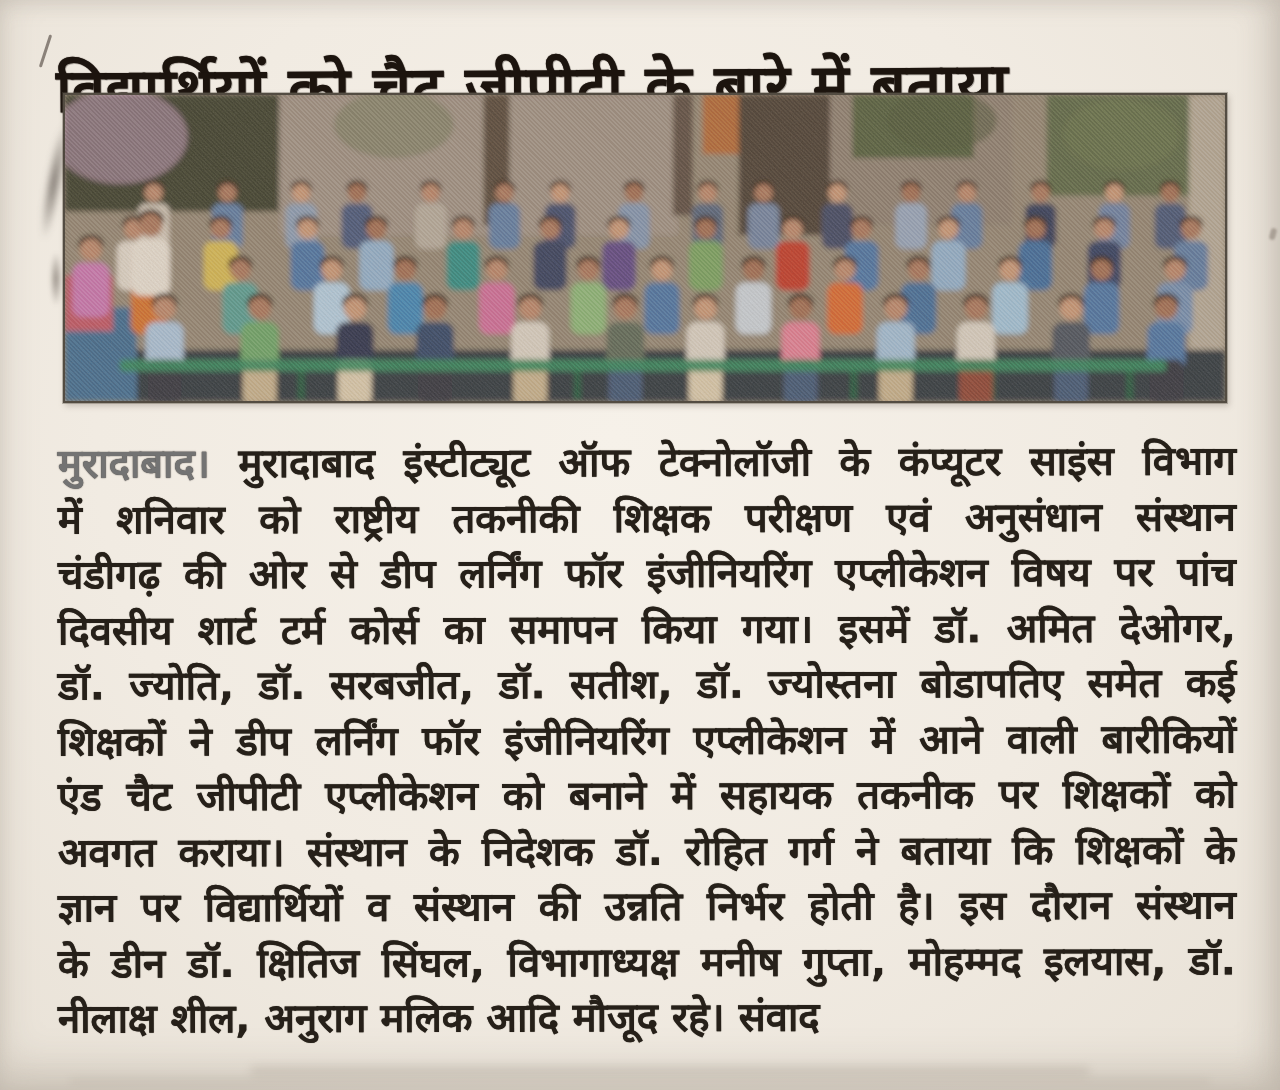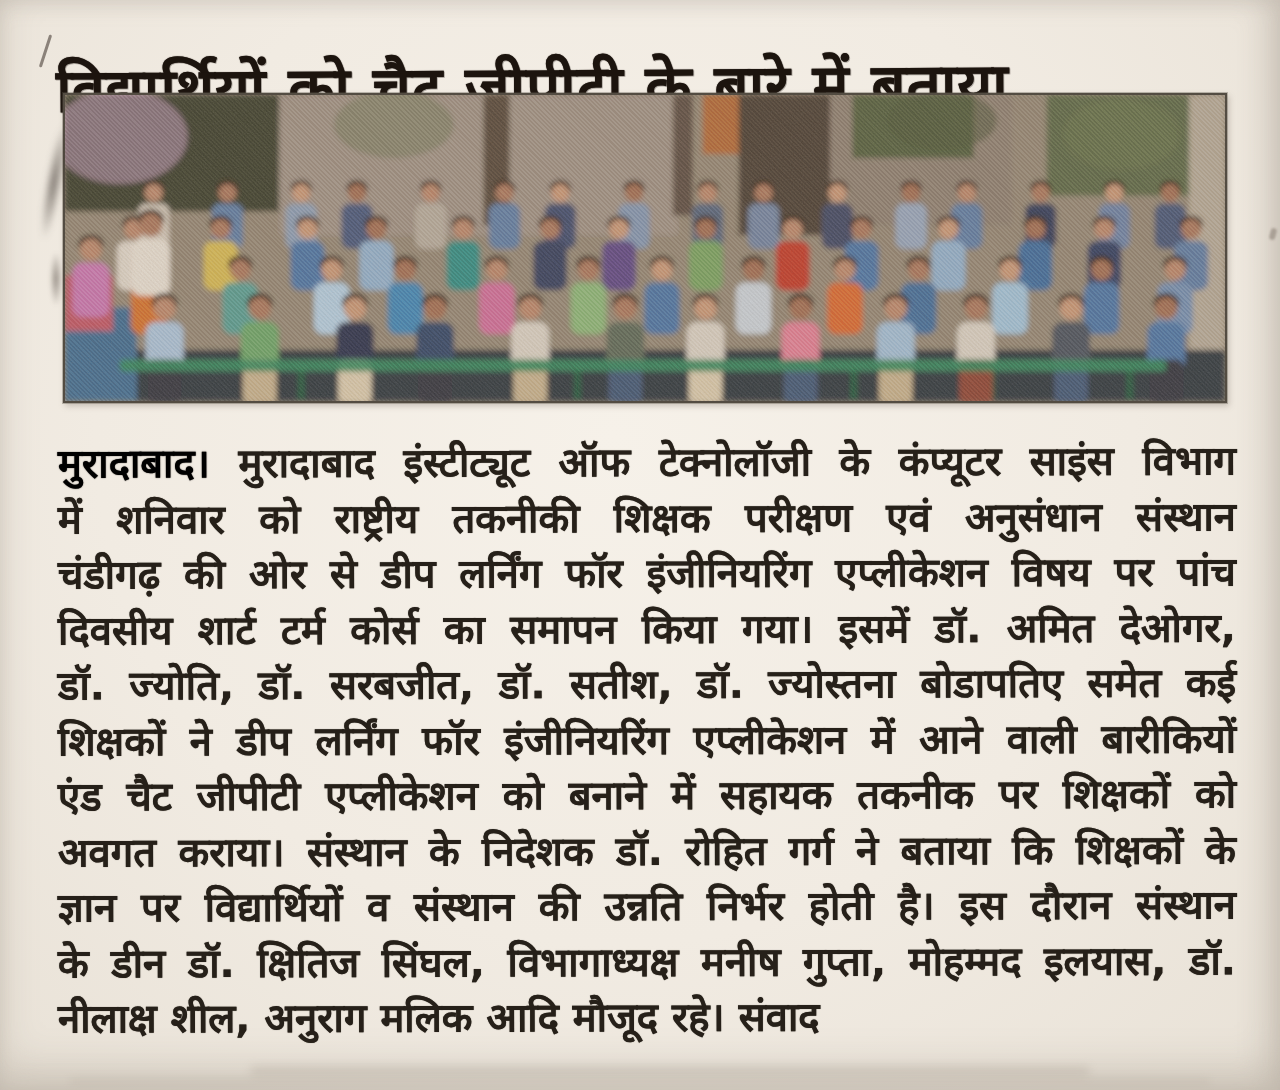--- a/index.html
+++ b/index.html
@@ -40,21 +40,21 @@
   .article{
     position:absolute;left:58px;top:435px;width:1178px;color:#262019;
   }
   .article-line{
     font-size:40px;font-weight:700;line-height:55.5px;height:55.5px;
     text-align:justify;text-align-last:justify;white-space:normal;
     text-shadow:0 0 .8px rgba(38,32,25,.8);
     transform:rotate(-.15deg);
   }
   .article-line.last{text-align-last:left;}
-  .dateline{font-weight:700;color:#000000;text-shadow:0 0 1.2px rgba(21,16,12,.9);}
+  .dateline{font-weight:700;color:#737373;text-shadow:0 0 1.2px rgba(21,16,12,.9);}
   
   .smudge-left{
     position:absolute;left:46px;top:122px;width:16px;height:120px;border-radius:50%;
     background:radial-gradient(ellipse, rgba(50,42,36,.65) 0%, rgba(50,42,36,0) 70%);
     filter:blur(3px);transform:rotate(10deg);
   }
   .smudge-left2{
     position:absolute;left:50px;top:252px;width:12px;height:54px;border-radius:50%;
     background:radial-gradient(ellipse, rgba(60,50,42,.5) 0%, rgba(60,50,42,0) 72%);
     filter:blur(2px);

